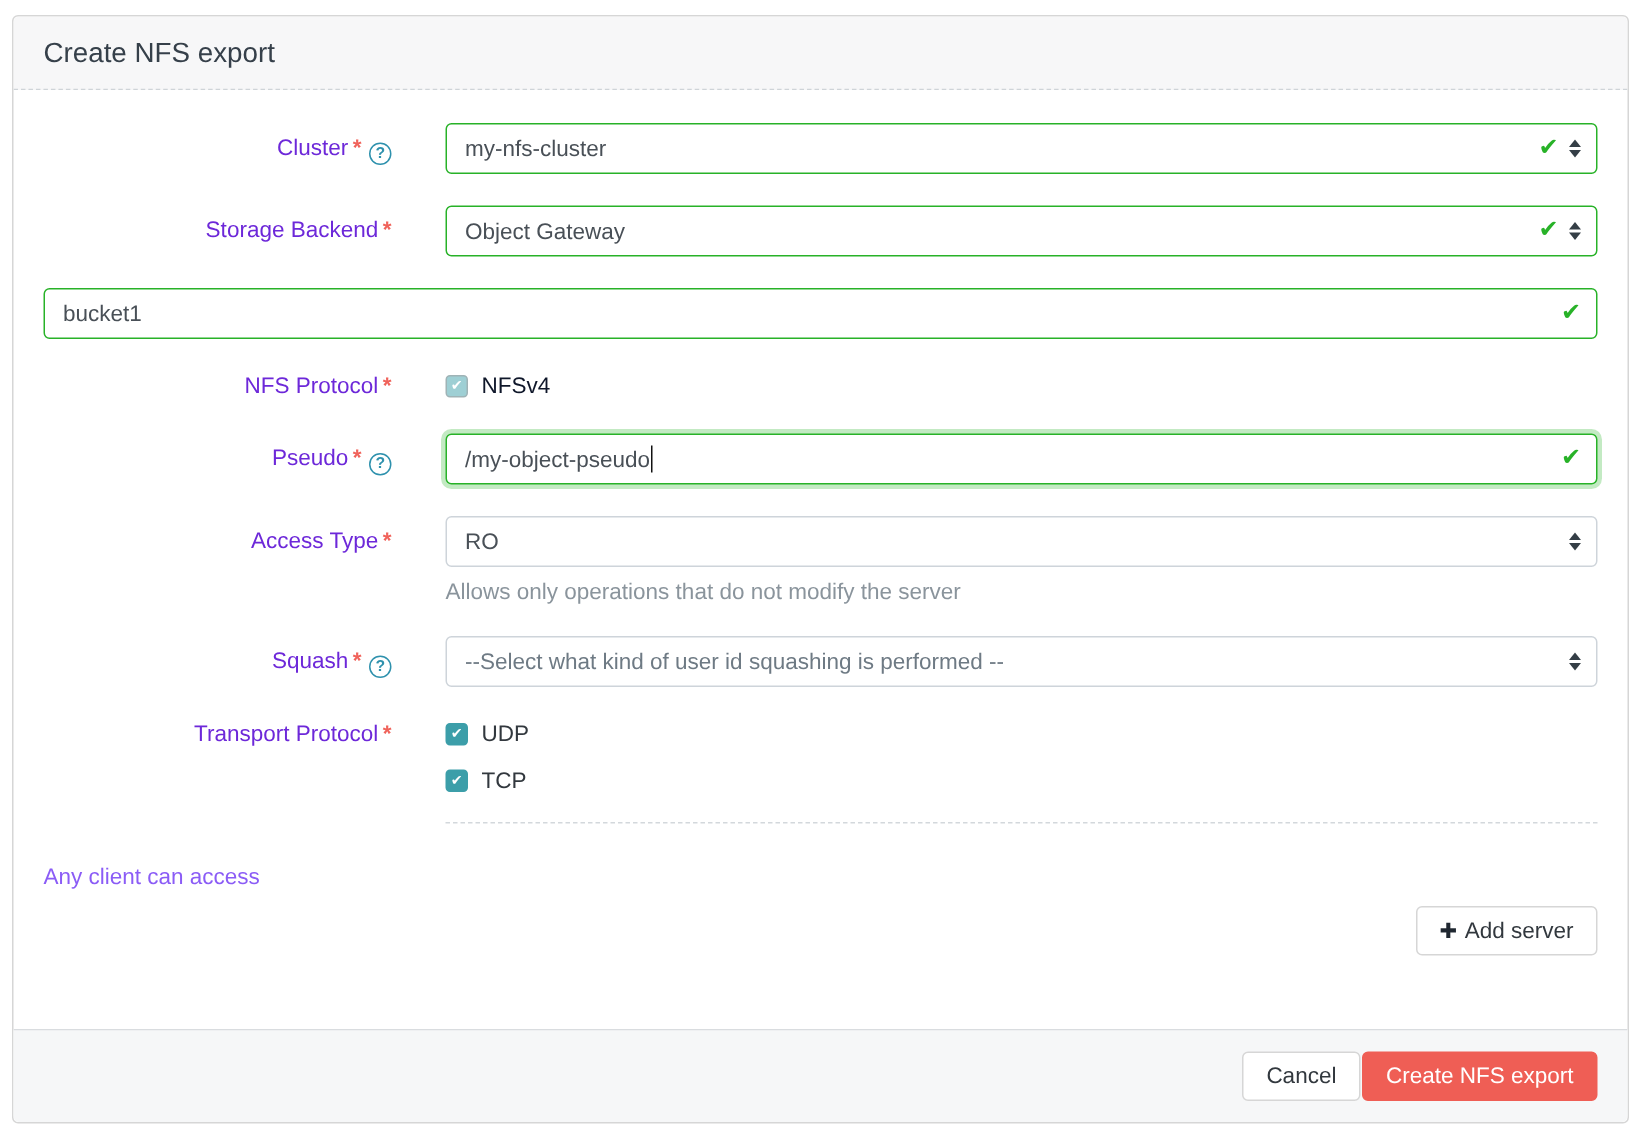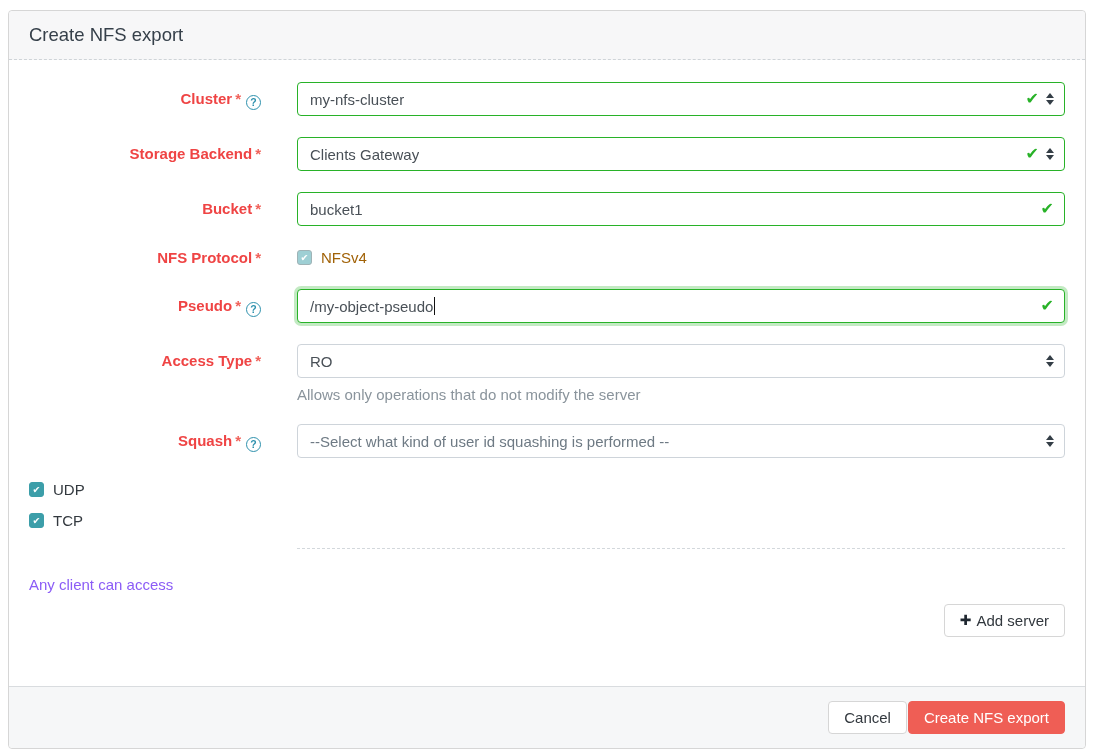--- a/index.html
+++ b/index.html
@@ -53,21 +53,21 @@
   .label-col {
     flex: 0 0 232px;
     margin-right: 36px;
     text-align: right;
     padding-top: 7px;
     font-size: 15px;
     line-height: 20px;
     white-space: nowrap;
   }
   .form-row.row-inline .label-col { padding-top: 1px; }
-  .label-col .lbl { font-weight: bold; color: #ef4444; text-align: center; }
+  .label-col .lbl { font-weight: normal; color: #6d28d9; text-align: center; }
   .req { color: #f0635b; font-weight: bold; margin-left: 3px; }
   .help-icon {
     display: inline-block;
     width: 15px; height: 15px;
     border: 1px solid #2e91ad;
     border-radius: 50%;
     color: #2e91ad;
     font-size: 10.5px;
     font-weight: bold;
     line-height: 13px;
@@ -157,21 +157,21 @@
     margin-right: 9px;
     cursor: pointer;
     flex: 0 0 auto;
   }
   .checkbox.disabled {
     background: #9ecfd4;
     border-color: #9fb3b6;
     cursor: default;
   }
   .check-label { color: #32383e; }
-  .check-label.muted { color: #a16207; }
+  .check-label.muted { color: #0f172a; }
 
   .helper-text {
     margin-top: 8px;
     font-size: 15px;
     color: #8a949c;
   }
 
   .divider {
     border: none;
     border-top: 1px dashed #d3d8dc;
@@ -246,36 +246,33 @@
         </div>
       </div>
     </div>
 
     <div class="form-row">
       <div class="label-col">
         <span class="lbl">Storage Backend</span><span class="req">*</span>
       </div>
       <div class="control-col">
         <div class="ctl valid">
-          <span class="value">Clients Gateway</span>
+          <span class="value">Object Gateway</span>
           <span class="ctl-icons">
             <span class="check-glyph">✔</span>
             <span class="caret-stack">
                 <span class="caret-up"></span>
                 <span class="caret-down"></span>
               </span>
           </span>
         </div>
       </div>
     </div>
 
     <div class="form-row">
-      <div class="label-col">
-        <span class="lbl">Bucket</span><span class="req">*</span>
-      </div>
       <div class="control-col">
         <div class="ctl valid">
           <span class="value">bucket1</span>
           <span class="ctl-icons">
             <span class="check-glyph">✔</span>
           </span>
         </div>
       </div>
     </div>
 
@@ -335,20 +332,23 @@
             <span class="caret-stack">
                 <span class="caret-up"></span>
                 <span class="caret-down"></span>
               </span>
           </span>
         </div>
       </div>
     </div>
 
     <div class="form-row row-inline" style="margin-bottom:17px;">
+      <div class="label-col">
+        <span class="lbl">Transport Protocol</span><span class="req">*</span>
+      </div>
       <div class="control-col">
         <div class="check-line">
           <span class="checkbox">✔</span>
           <span class="check-label">UDP</span>
         </div>
         <div class="check-line">
           <span class="checkbox">✔</span>
           <span class="check-label">TCP</span>
         </div>
       </div>

